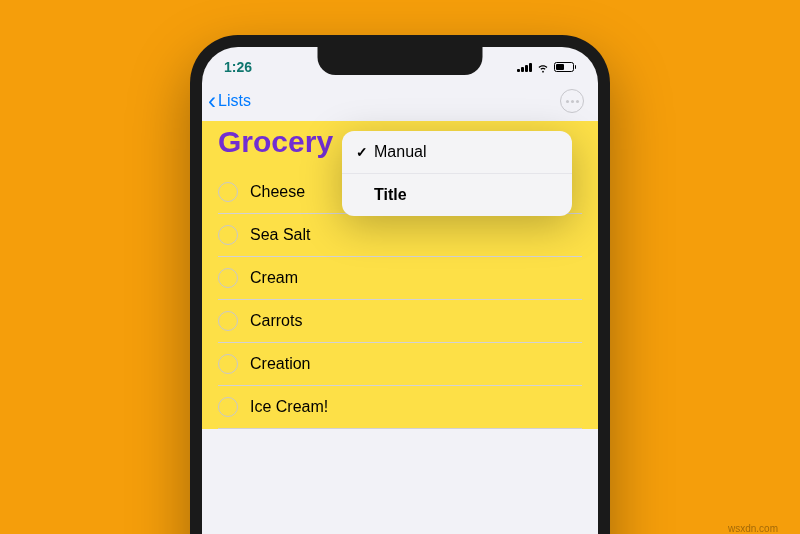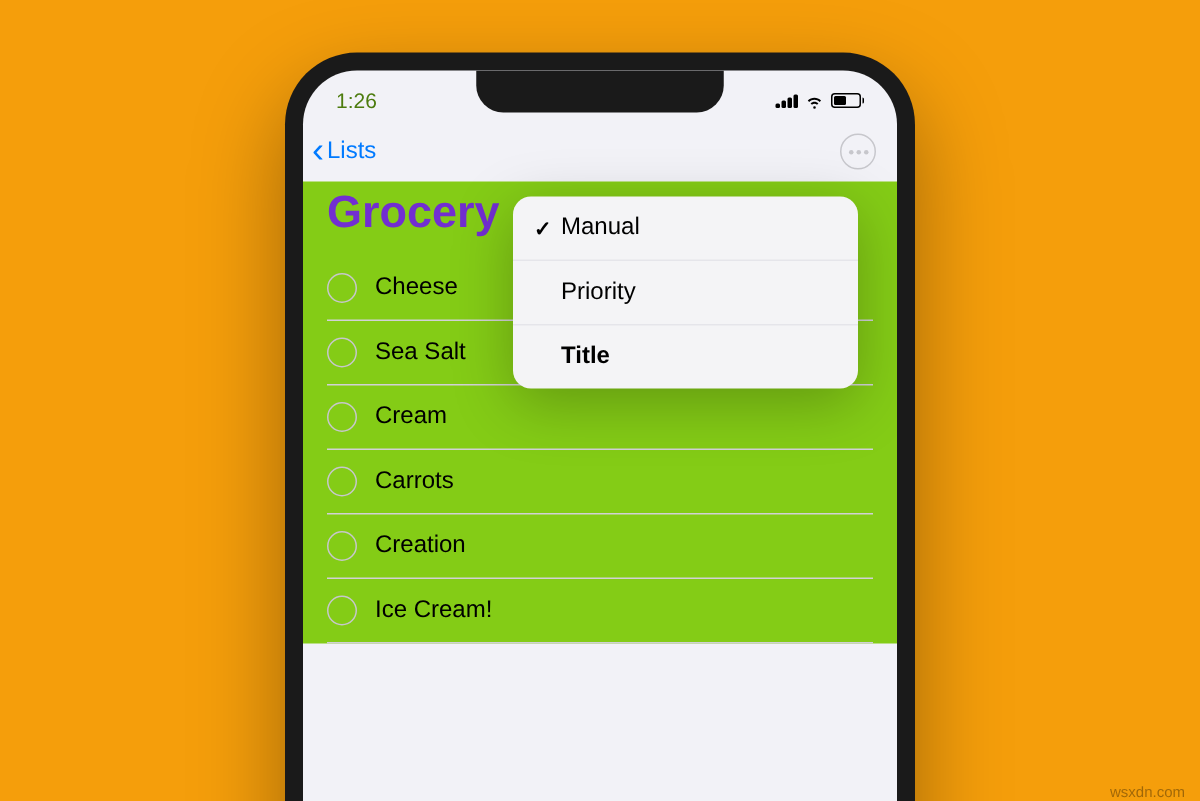--- a/index.html
+++ b/index.html
@@ -42,22 +42,22 @@
       border-bottom-right-radius: 18px;
       z-index: 10;
     }
     .status-bar {
       display: flex;
       justify-content: flex-start;
       align-items: center;
       padding: 8px 22px 4px;
       height: 36px;
       font-size: 14px;
-      font-weight: 400;
-      color: #4d7c0f;
+      font-weight: 700;
+      color: #0f766e;
     }
     .status-left { flex: 1; }
     .status-right { flex: 1; display: flex; justify-content: flex-end; align-items: center; gap: 4px; }
     .signal-bars { display: flex; align-items: flex-end; gap: 1.5px; height: 10px; }
     .bar { width: 2.5px; background: #000; border-radius: 1px; }
     .b1 { height: 3px; } .b2 { height: 5px; } .b3 { height: 7px; } .b4 { height: 9px; }
     .wifi-icon svg { width: 14px; height: 14px; display: block; }
     .battery { display: flex; align-items: center; gap: 1px; }
     .battery-body { width: 20px; height: 10px; border: 1px solid #000; border-radius: 2.5px; padding: 1px; }
     .battery-fill { width: 55%; height: 100%; background: #000; border-radius: 1px; }
@@ -72,21 +72,21 @@
     .back-btn { display: flex; align-items: center; color: #007aff; font-size: 16px; cursor: pointer; }
     .back-chevron { font-size: 24px; line-height: 1; margin-right: 2px; font-weight: 300; }
     .more-btn {
       width: 24px; height: 24px; border-radius: 50%;
       border: 1.5px solid #c7c7cc;
       display: flex; align-items: center; justify-content: center;
       color: #c7c7cc; cursor: pointer;
     }
     .more-dots { display: flex; gap: 2px; }
     .more-dots span { width: 3px; height: 3px; background: #c7c7cc; border-radius: 50%; }
-    .content { padding: 4px 16px 0 16px; background: #84cc16; }
+    .content { padding: 4px 16px 0 16px; background: #fde047; }
     .list-title { font-size: 30px; font-weight: 700; color: #722ed1; margin-bottom: 12px; }
     .reminders { display: flex; flex-direction: column; justify-content: flex-end; }
     .reminder-row {
       display: flex; align-items: center; gap: 12px;
       padding: 11px 0;
       border-bottom: 1px solid #d1d1d6;
       font-size: 16px; color: #000;
     }
     .reminder-circle {
       width: 20px; height: 20px; border-radius: 50%;
@@ -106,21 +106,21 @@
     .menu-item {
       display: flex; align-items: center;
       padding: 12px 16px 12px 14px;
       font-size: 16px; color: #000;
       border-bottom: 1px solid #e5e5ea;
       cursor: pointer;
     }
     .menu-item:last-child { border-bottom: none; font-weight: bold; }
     .menu-check { width: 18px; display: inline-block; font-size: 14px; font-weight: 700; }
     .watermark {
-      position: absolute; bottom: 0; right: 10px;
+      position: absolute; bottom: 0; right: 22px;
       font-size: 10px; color: rgba(0,0,0,0.35);
     }
   </style>
 </head>
 <body>
 
 <div class="phone">
   <div class="screen">
     <div class="notch"></div>
 
@@ -191,24 +191,20 @@
       </div>
     </div>
 
     <div class="sort-menu">
       <div class="menu-item">
         <span class="menu-check">✓</span>
         <span>Manual</span>
       </div>
       <div class="menu-item">
         <span class="menu-check"></span>
-        <span>Priority</span>
-      </div>
-      <div class="menu-item">
-        <span class="menu-check"></span>
         <span>Title</span>
       </div>
     </div>
 
   </div>
 </div>
 
 <div class="watermark">wsxdn.com</div>
 
 </body></html>

